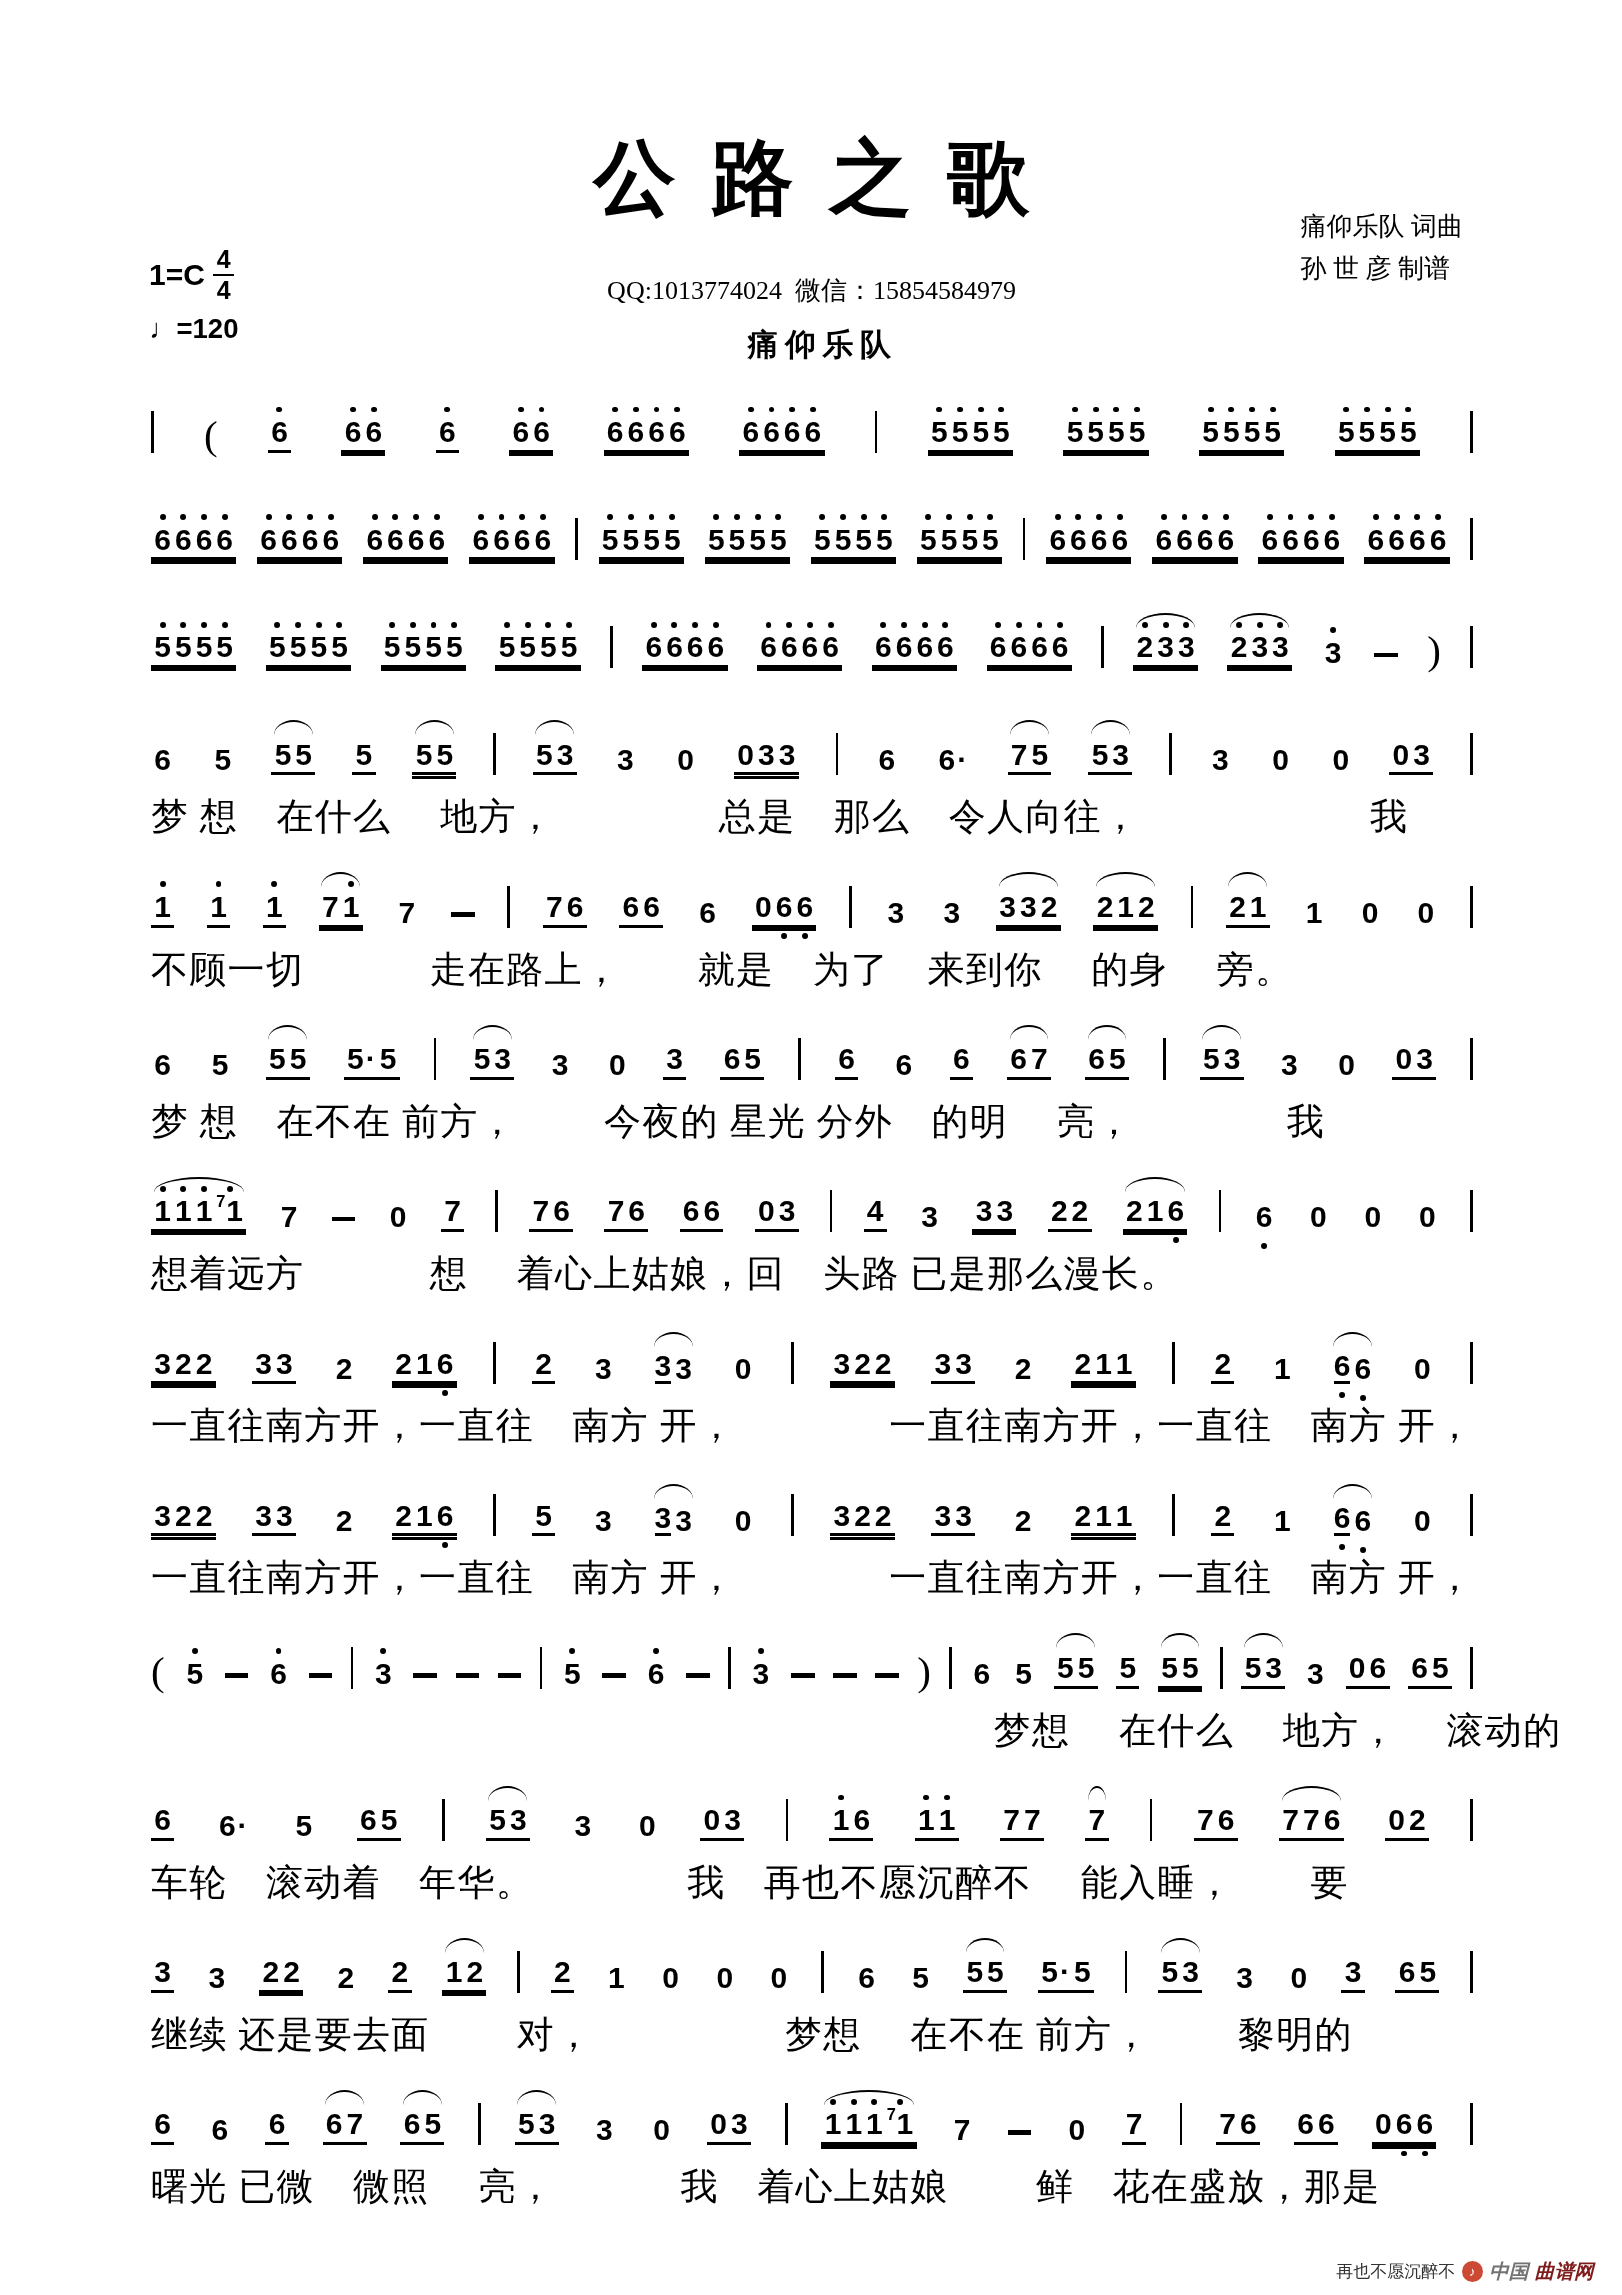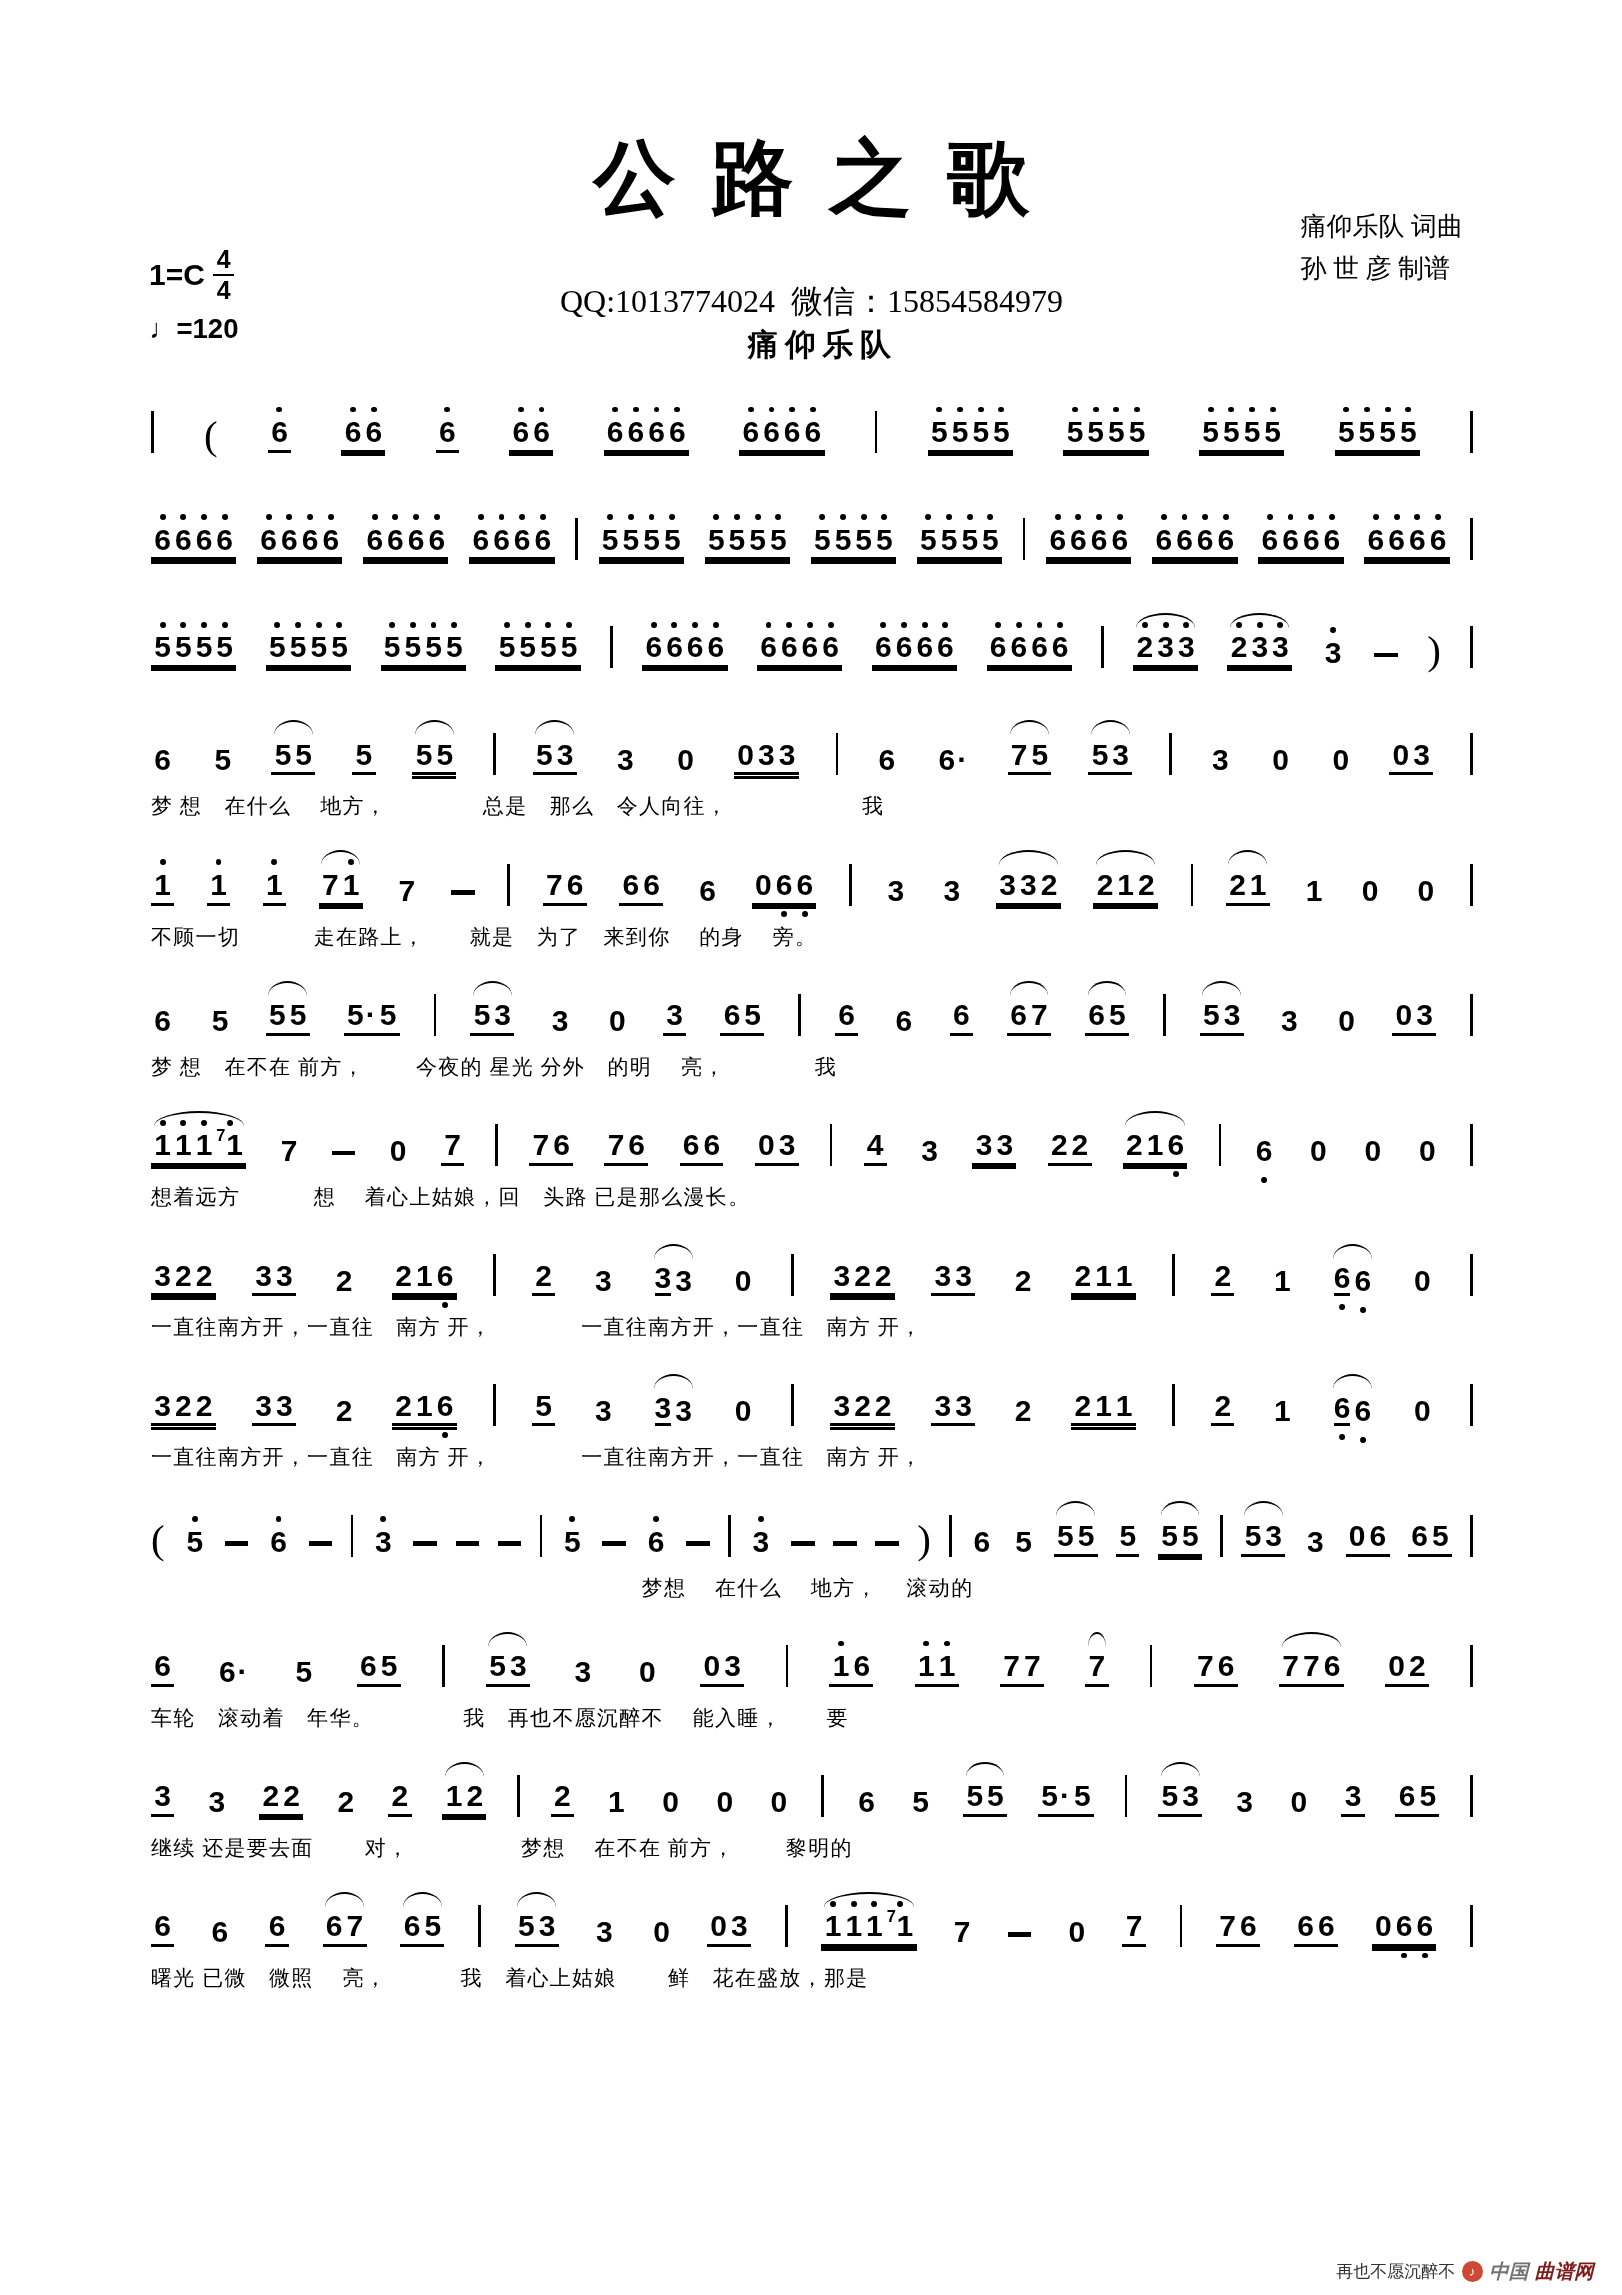--- a/index.html
+++ b/index.html
@@ -1,21 +1,21 @@
 <!DOCTYPE html>
 <html style="font-size:10.5px"><head>
 <meta charset="utf-8">
 <style>
   html,body{margin:0;padding:0;}
   body{width:1623px;height:2295px;background:#ffffff;color:#000;
        font-family:"Liberation Serif","DejaVu Serif",serif;position:relative;overflow:hidden;}
   .page{position:absolute;inset:0;}
   .title{position:absolute;top:134px;left:0;width:100%;text-align:center;
          font-size:82px;font-weight:bold;letter-spacing:36px;text-indent:36px;line-height:1.1;}
-  .contact{position:absolute;top:280px;left:0;width:100%;text-align:center;font-size:32px;white-space:pre;}
+  .contact{position:absolute;top:273px;left:0;width:100%;text-align:center;font-size:26px;white-space:pre;}
   .artist{position:absolute;top:324px;left:0;width:100%;text-align:center;
           font-size:31px;font-weight:bold;letter-spacing:6.5px;margin-left:11px;}
   .keysig{position:absolute;left:149px;top:247px;font-size:30px;font-weight:bold;
           font-family:"Liberation Sans","DejaVu Sans",sans-serif;display:flex;align-items:center;gap:7.9px;}
   .meter{display:inline-block;text-align:center;line-height:1;font-size:25px;}
   .meter .num{display:block;border-bottom:2.6px solid #000;padding:0 3.9px 2px;}
   .meter .den{display:block;padding-top:2px;}
   .tempo{position:absolute;left:149px;top:313px;font-size:27.5px;font-weight:bold;
          font-family:"Liberation Sans","DejaVu Sans",sans-serif;}
   .credits{position:absolute;right:160px;top:206px;font-size:26px;text-align:left;line-height:1.6;}
@@ -36,21 +36,21 @@
   .nt.lo::after{content:"";position:absolute;bottom:-17px;left:50%;transform:translateX(-50%);
                 width:5.9px;height:5.9px;border-radius:50%;background:#000;}
   .slur{position:absolute;top:-19.6px;left:2.6px;right:2.6px;height:13px;
         border-top:2.6px solid #000;border-radius:50% 50% 0 0/100% 100% 0 0;}
   .bar{width:2.6px;height:42px;background:#000;align-self:flex-end;}
   .dash{width:23.6px;height:4.6px;background:#000;align-self:flex-end;margin-bottom:10.5px;}
   .paren{font-size:41px;font-weight:normal;align-self:flex-end;line-height:0.85;
          font-family:"Liberation Serif",serif;}
   .grace{font-size:16.4px;position:relative;top:-14.4px;margin-right:0.7px;}
   .aug{margin-left:2px;}
-  .lyricsrow{font-size:21px;white-space:pre;margin-top:0px;letter-spacing:1.3px;}
+  .lyricsrow{font-size:37px;white-space:pre;margin-top:0px;letter-spacing:1.3px;}
   .watermark{position:absolute;right:29.4px;bottom:10.5px;display:flex;align-items:center;gap:6.5px;
              font-family:"Liberation Sans","DejaVu Sans",sans-serif;}
   .wm-prefix{color:#333;font-size:17px;}
   .wm-logo{width:21px;height:21px;border-radius:50%;background:#cc4a33;color:#fff;
            display:flex;align-items:center;justify-content:center;font-size:13px;font-weight:bold;}
   .wm-dark{color:#737373;font-weight:bold;font-style:italic;font-size:19.6px;}
   .wm-red{color:#7f1d1d;font-weight:bold;font-style:italic;font-size:19.6px;}
 </style>
 </head>
 <body>

